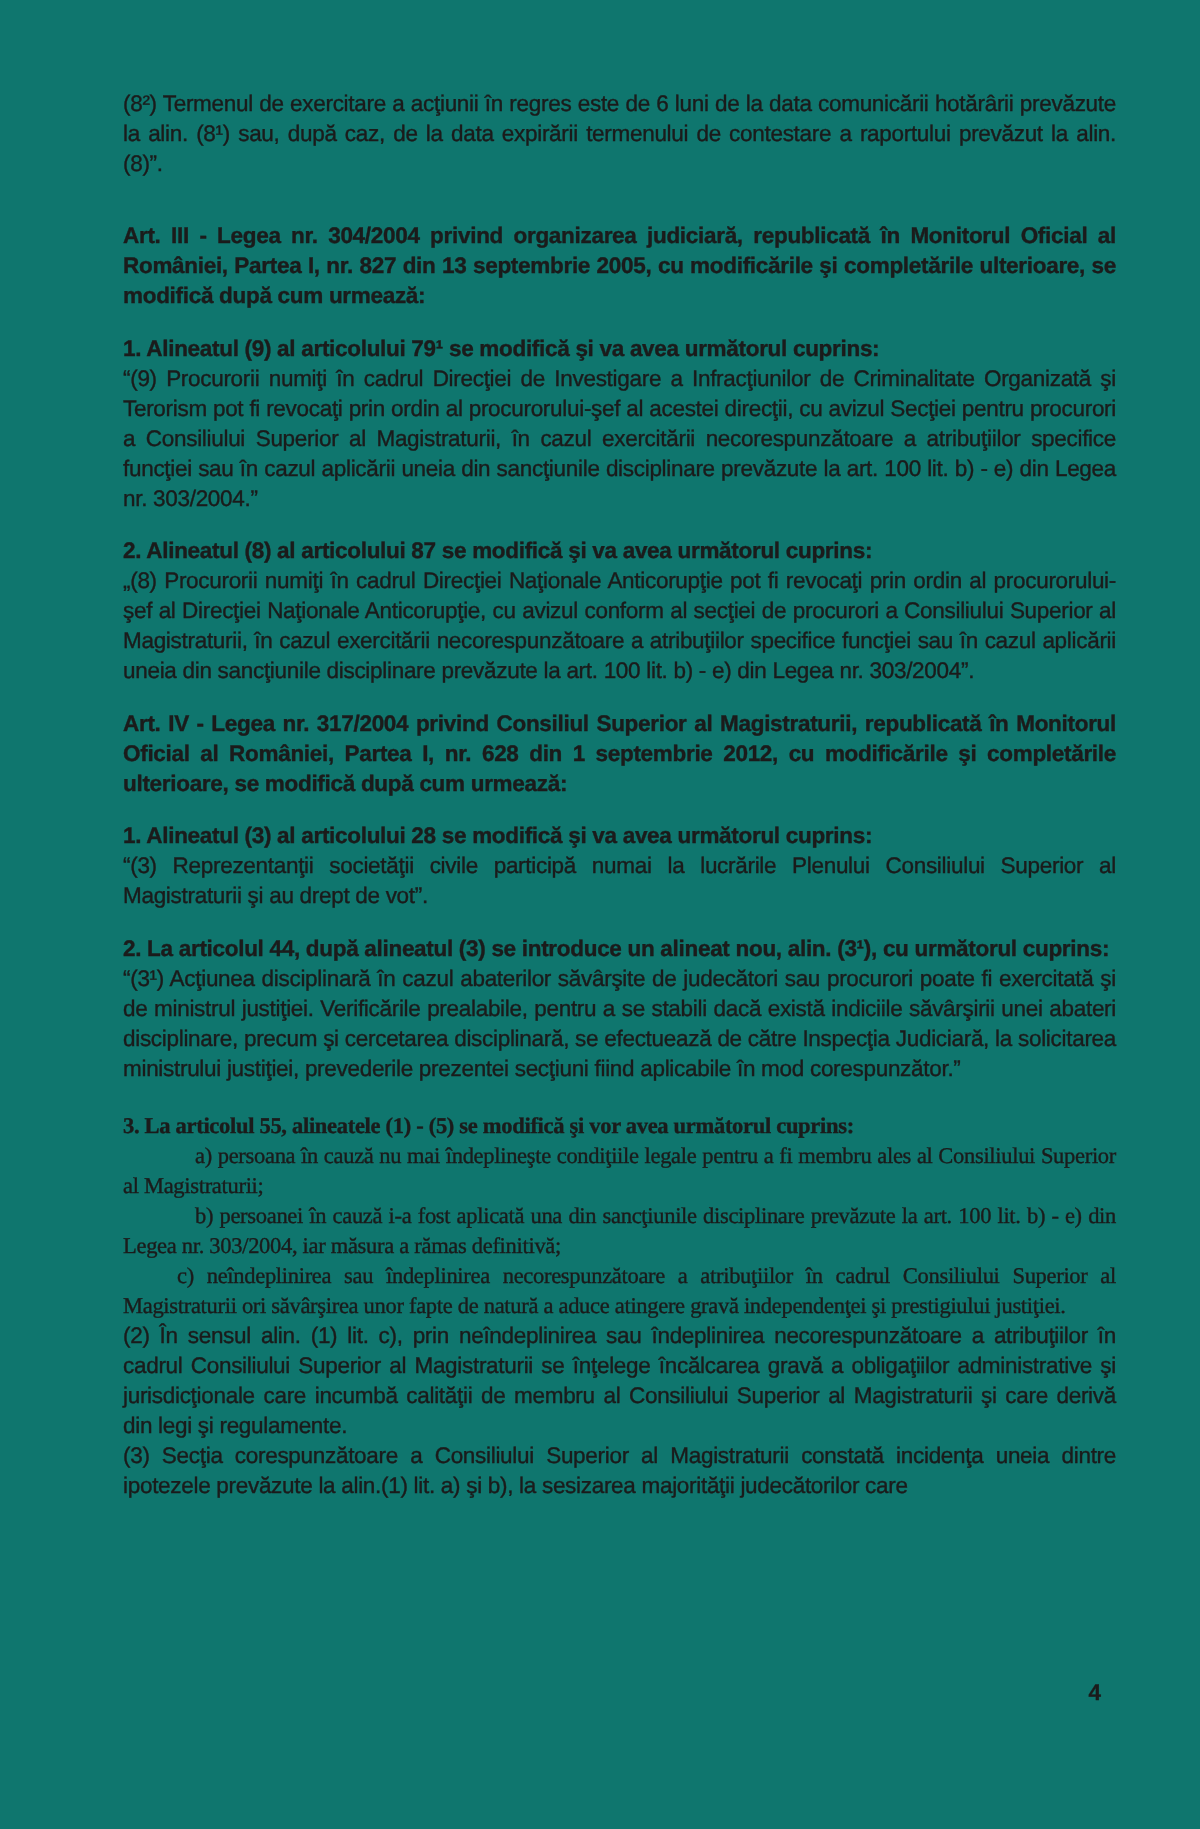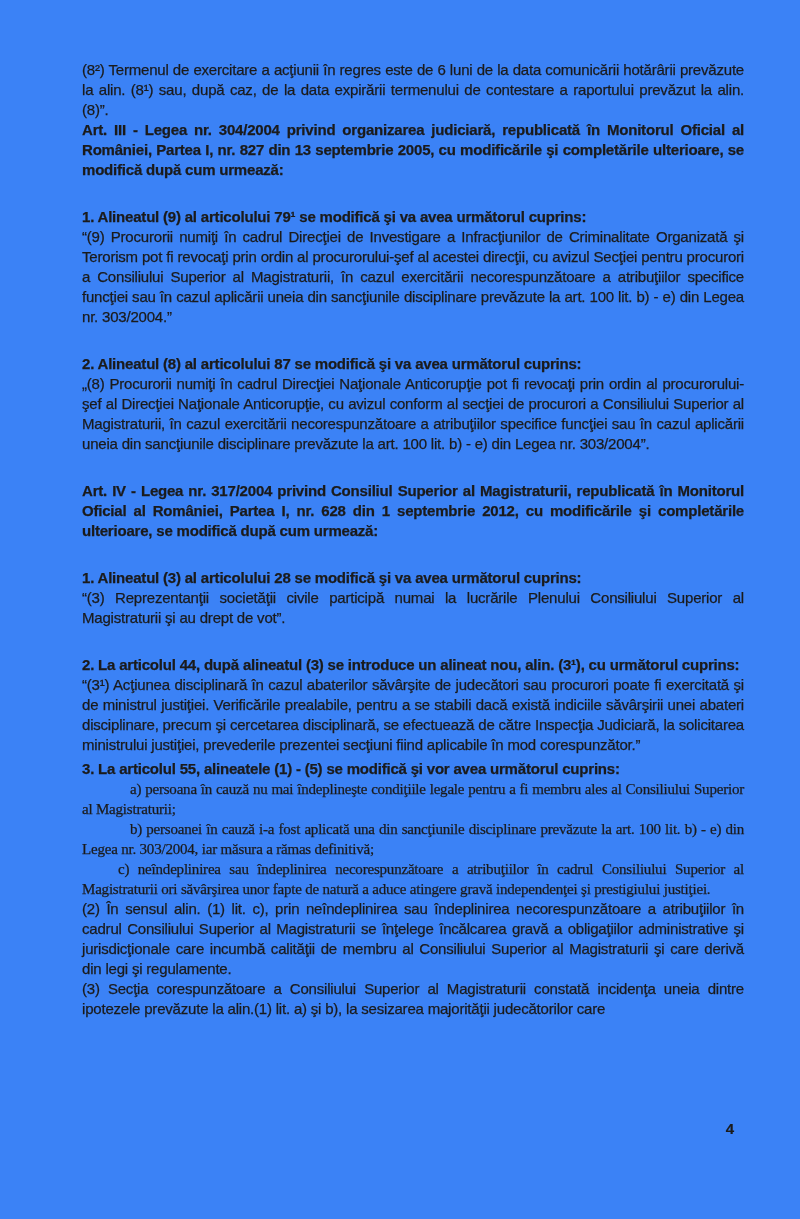--- a/index.html
+++ b/index.html
@@ -7,41 +7,41 @@
     width: 800px;
     height: 1219px;
     background: #ffffff;
     font-family: "Liberation Sans", sans-serif;
     color: #1b1b1b;
   }
   .page {
     position: relative;
     width: 800px;
     height: 1219px;
-    background: #3b82f6;
+    background: #0f766e;
     overflow: hidden;
   }
   .content {
     position: absolute;
     left: 82px;
     top: 60px;
     width: 662px;
     font-size: 15px;
     line-height: 20px;
     letter-spacing: -0.2px;
     -webkit-text-stroke: 0.25px #1b1b1b;
   }
   .p {
     margin: 0;
     text-align: justify;
   }
   .b { font-weight: 700; }
-  .mt-lg { }
-  .mt    { margin-top: 27px; }
-  .mt2   { margin-top: 4px; }
+  .mt-lg { margin-top: 28px; }
+  .mt    { margin-top: 15px; }
+  .mt2   { margin-top: 18px; font-family: Liberation Serif, serif; }
   .ind48 { text-indent: 48px; font-family: Liberation Serif, serif; }
   .ind36 { text-indent: 36px; font-family: Liberation Serif, serif; }
   .page-number {
     position: absolute;
     left: 690px;
     top: 1120px;
     width: 44px;
     text-align: right;
     font-size: 15px;
     font-weight: 700;

